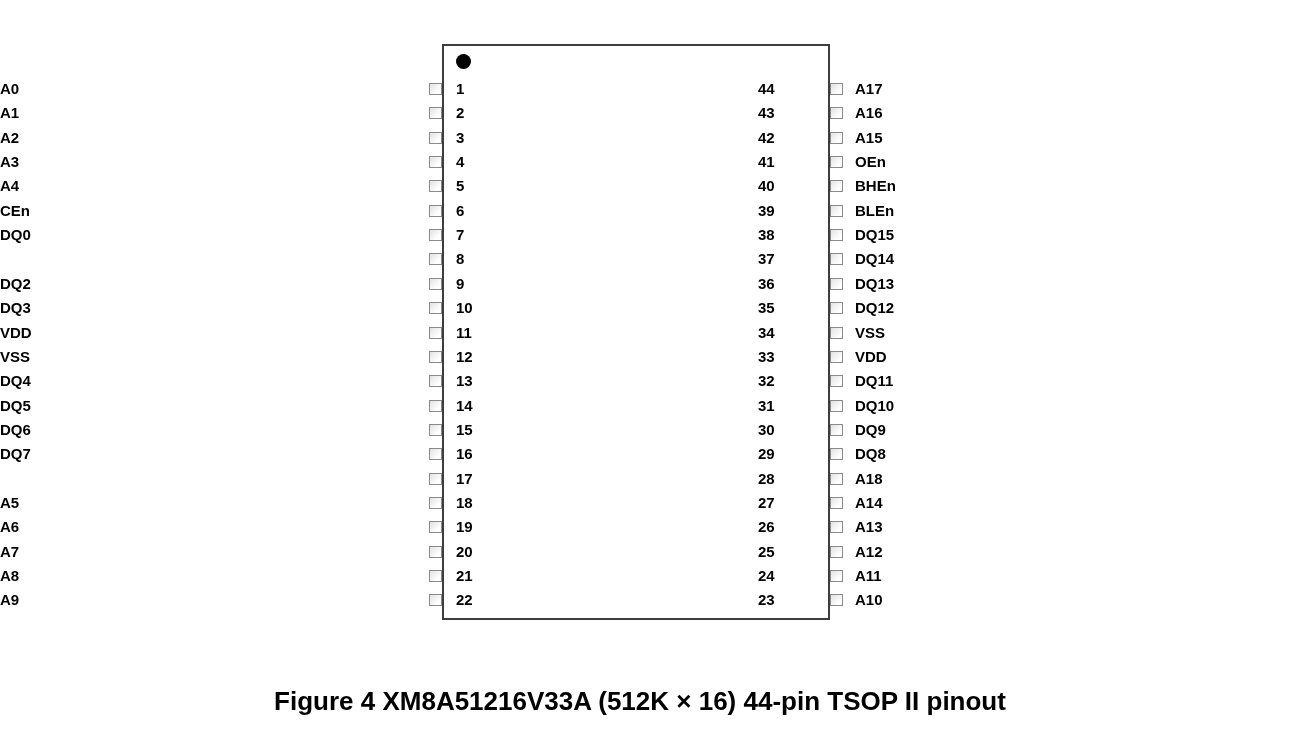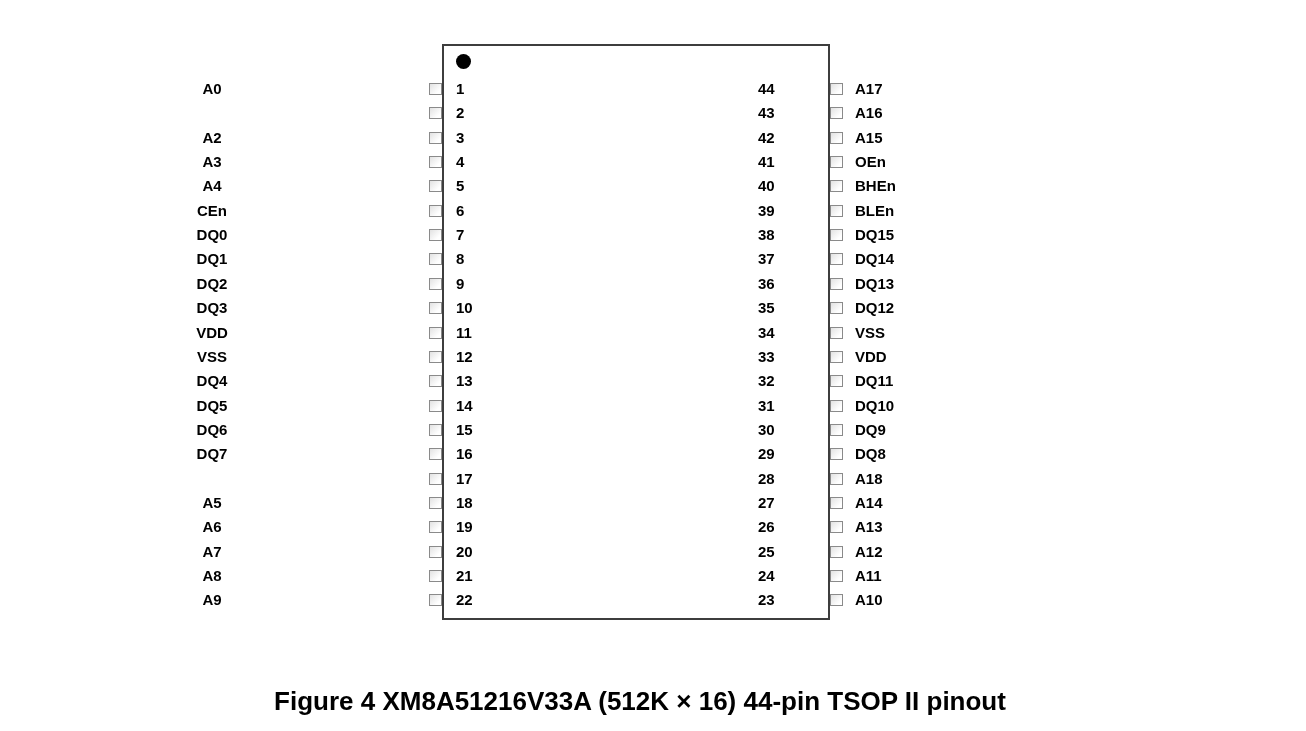--- a/index.html
+++ b/index.html
@@ -47,21 +47,21 @@
   .lbl, .num {
     font-weight: bold;
     font-size: 15px;
     color: #000000;
     white-space: nowrap;
   }
   .lbl-l {
     position: absolute;
     left: 0;
     width: 424px;
-    text-align: center;
+    text-align: left;
     display: inline-block;
   }
   .pad {
     position: absolute;
     top: 6px;
     width: 13px;
     height: 12px;
     box-sizing: border-box;
     border: 1px solid #8a8a8a;
     background: linear-gradient(135deg, #e2e2e2 0%, #ffffff 75%);
@@ -103,20 +103,21 @@
   <div id="pin-rows">
       <div class="pin-row" style="top: 77px;">
         <span class="lbl lbl-l">A0</span>
         <span class="pad pad-l"></span>
         <span class="num num-l">1</span>
         <span class="num num-r">44</span>
         <span class="pad pad-r"></span>
         <span class="lbl lbl-r">A17</span>
       </div>
       <div class="pin-row" style="top: 101.35px;">
+        <span class="lbl lbl-l">A1</span>
         <span class="pad pad-l"></span>
         <span class="num num-l">2</span>
         <span class="num num-r">43</span>
         <span class="pad pad-r"></span>
         <span class="lbl lbl-r">A16</span>
       </div>
       <div class="pin-row" style="top: 125.7px;">
         <span class="lbl lbl-l">A2</span>
         <span class="pad pad-l"></span>
         <span class="num num-l">3</span>
@@ -150,21 +151,20 @@
       </div>
       <div class="pin-row" style="top: 223.1px;">
         <span class="lbl lbl-l">DQ0</span>
         <span class="pad pad-l"></span>
         <span class="num num-l">7</span>
         <span class="num num-r">38</span>
         <span class="pad pad-r"></span>
         <span class="lbl lbl-r">DQ15</span>
       </div>
       <div class="pin-row" style="top: 247.45px;">
-        <span class="lbl lbl-l">DQ1</span>
         <span class="pad pad-l"></span>
         <span class="num num-l">8</span>
         <span class="num num-r">37</span>
         <span class="pad pad-r"></span>
         <span class="lbl lbl-r">DQ14</span>
       </div>
       <div class="pin-row" style="top: 271.8px;">
         <span class="lbl lbl-l">DQ2</span>
         <span class="pad pad-l"></span>
         <span class="num num-l">9</span>

